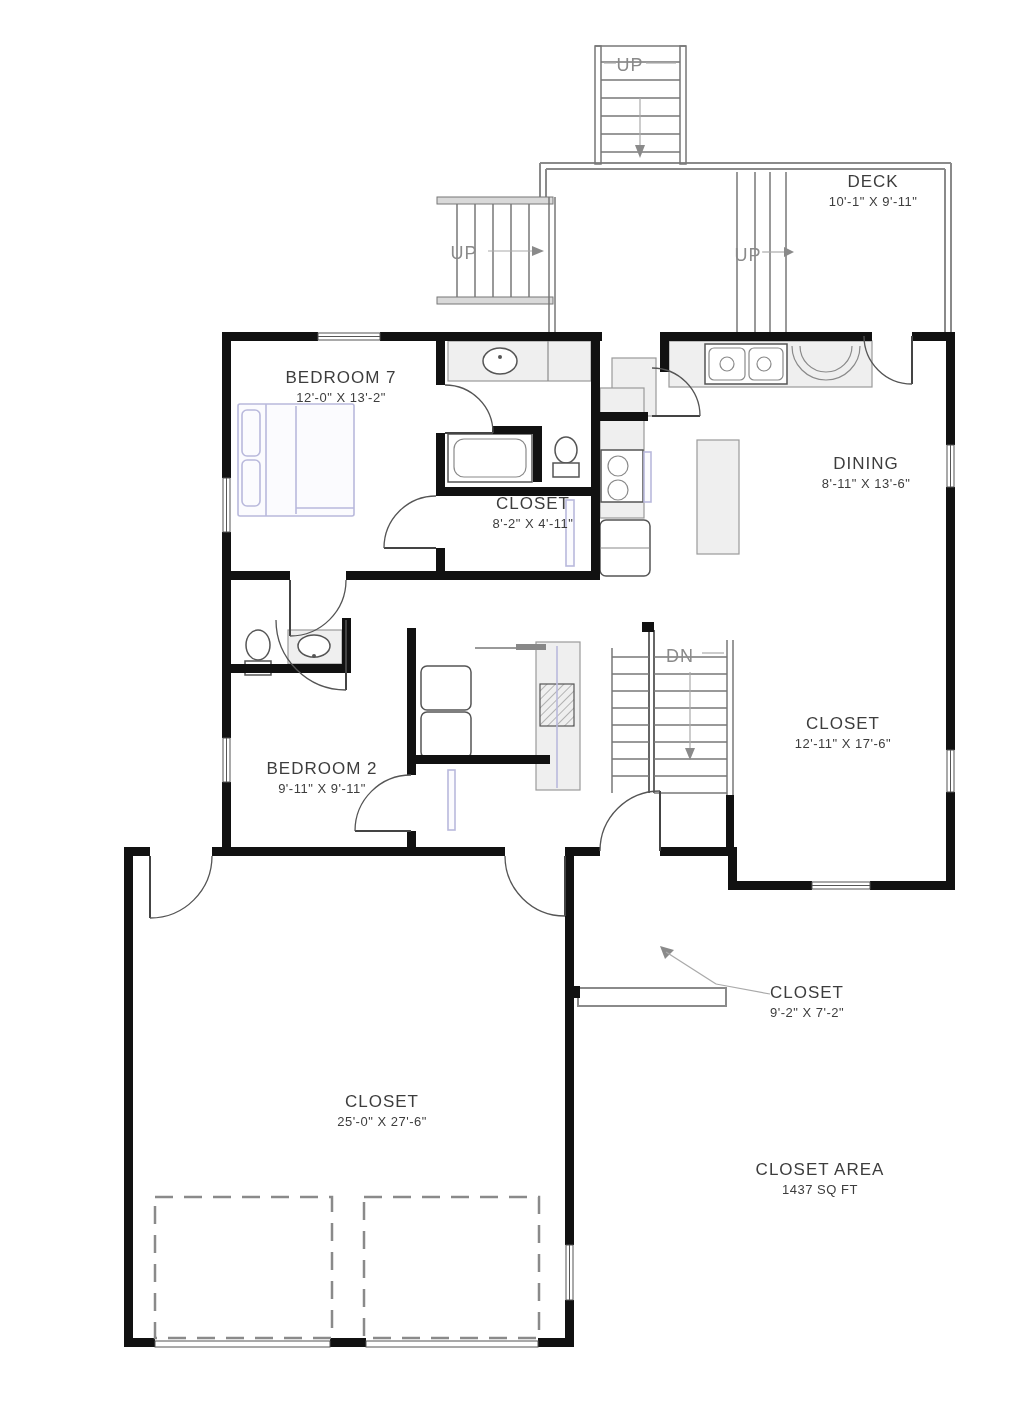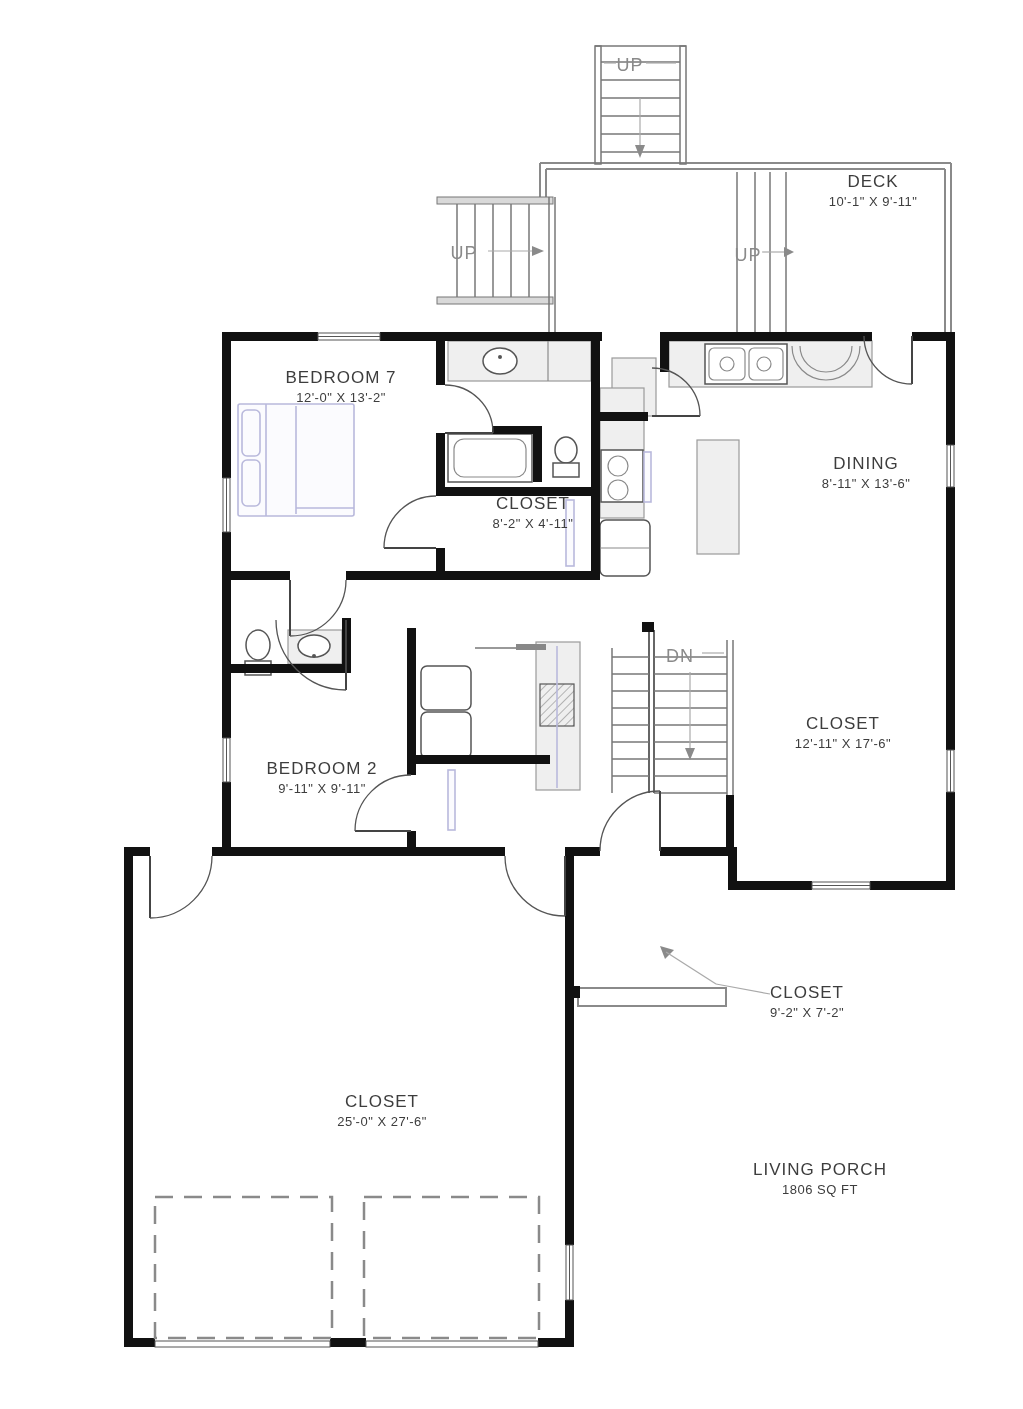--- a/index.html
+++ b/index.html
@@ -355,22 +355,22 @@
 </div>
 <div class="room-label" style="left:382px;top:1092px">
   <div class="rname">CLOSET</div>
   <div class="rdims">25'-0" X 27'-6"</div>
 </div>
 <div class="room-label" style="left:807px;top:983px">
   <div class="rname">CLOSET</div>
   <div class="rdims">9'-2" X 7'-2"</div>
 </div>
 <div class="room-label" style="left:820px;top:1160px">
-  <div class="rname">LIVING PORCH</div>
-  <div class="rdims">1806 SQ FT</div>
+  <div class="rname">CLOSET AREA</div>
+  <div class="rdims">1437 SQ FT</div>
 </div>
 
 <div class="stair-label" style="left:630px;top:55px">UP</div>
 <div class="stair-label" style="left:464px;top:243px">UP</div>
 <div class="stair-label" style="left:748px;top:245px">UP</div>
 <div class="stair-label" style="left:680px;top:646px">DN</div>
 
 </div>
 
 </body></html>

